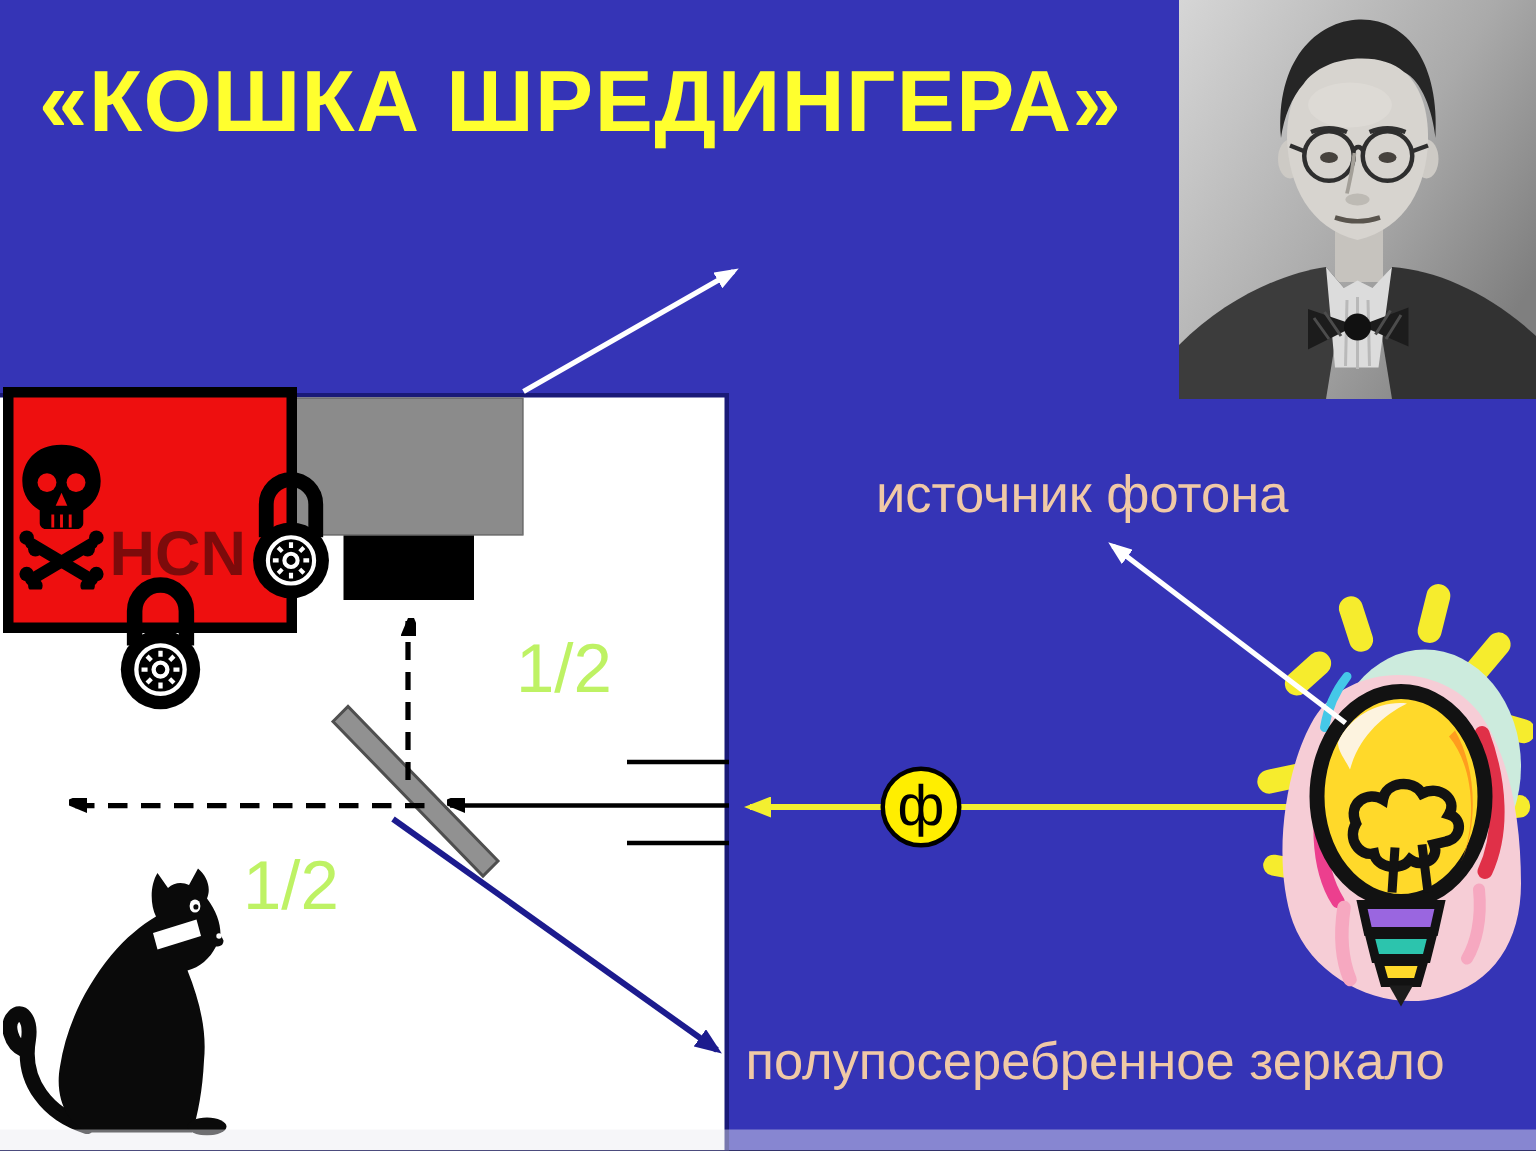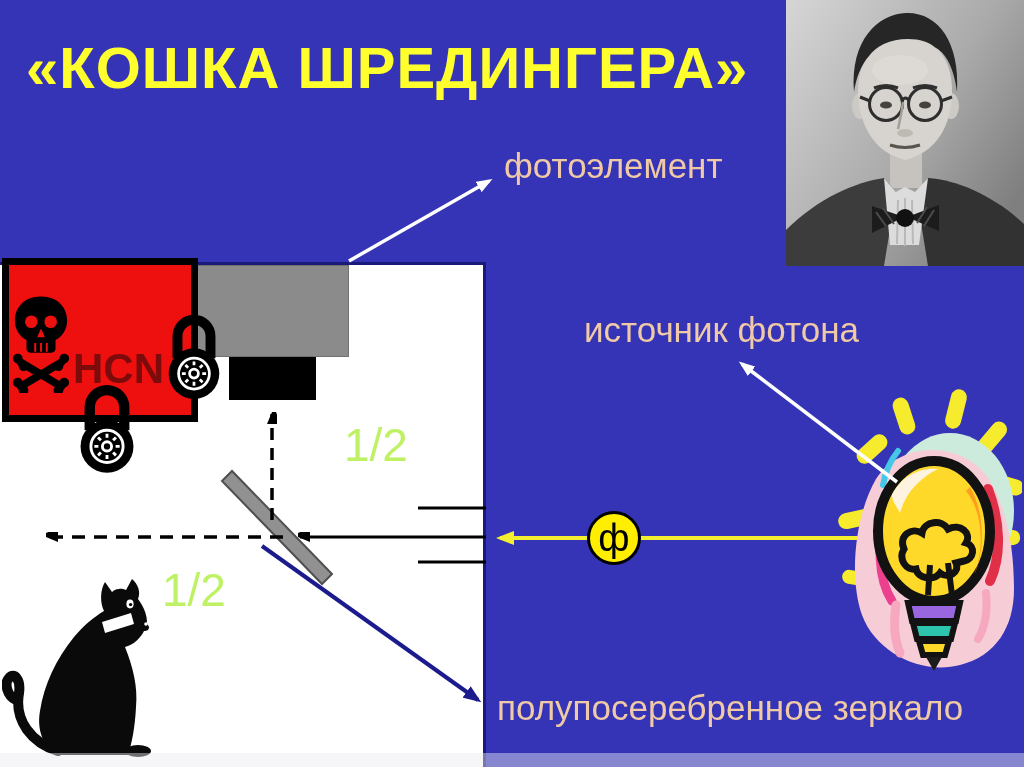--- a/index.html
+++ b/index.html
@@ -169,21 +169,20 @@
     <path d="M15,42 L15,22 A15,15 0 0 1 45,22 L45,42" fill="none" stroke="#000" stroke-width="9"></path>
     <circle cx="30" cy="56" r="23" fill="#000"></circle>
     <circle cx="30" cy="56" r="14" fill="none" stroke="#fff" stroke-width="2.5"></circle>
     <circle cx="30" cy="56" r="4" fill="none" stroke="#fff" stroke-width="2.5"></circle>
     <g stroke="#fff" stroke-width="2.5">
       <path d="M30,48.5 L30,45 M30,63.5 L30,67 M22.5,56 L19,56 M37.5,56 L41,56"></path>
       <path d="M24.7,50.7 L22.2,48.2 M35.3,61.3 L37.8,63.8 M24.7,61.3 L22.2,63.8 M35.3,50.7 L37.8,48.2"></path>
     </g>
   </svg>
 
-  <div id="lbl-photocell" class="abs lbl">фотоэлемент</div>
   <div id="lbl-source" class="abs lbl">источник фотона</div>
   <div id="lbl-mirror" class="abs lbl">полупосеребренное зеркало</div>
   <div id="half-top" class="abs half">1/2</div>
   <div id="half-bottom" class="abs half">1/2</div>
 
   <div id="phi" class="abs">ф</div>
 
   <svg id="cat" class="abs" viewBox="0 0 152 182" aria-hidden="true">
     <path d="M56,176 C30,168 12,146 17,118 C19,104 12,97 7,103 C2,108 5,121 14,125" fill="none" stroke="#0a0a0a" stroke-width="10" stroke-linecap="round"></path>
     <path d="M58,180 C44,176 34,158 38,136 C42,110 54,84 72,62 C82,50 92,42 102,36 C98,28 98,15 103,7 L110,17 C114,13 120,13 124,15 L130,4 C136,9 139,17 136,24 C142,32 145,40 145,48 L147,52 C147,55 145,56 142,56 C138,64 131,70 123,72 C131,92 136,112 134,132 C133,152 130,168 126,180 Z" fill="#0a0a0a"></path>

